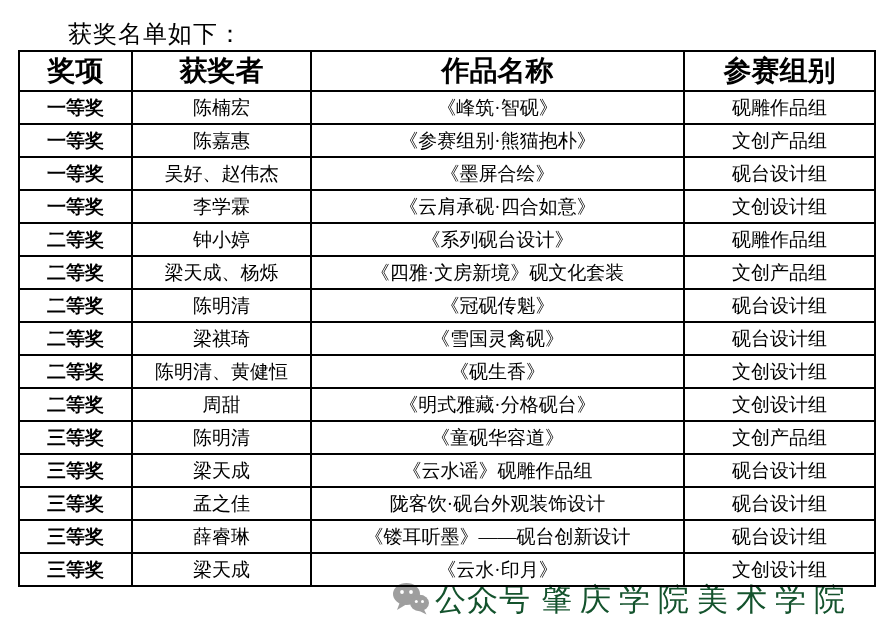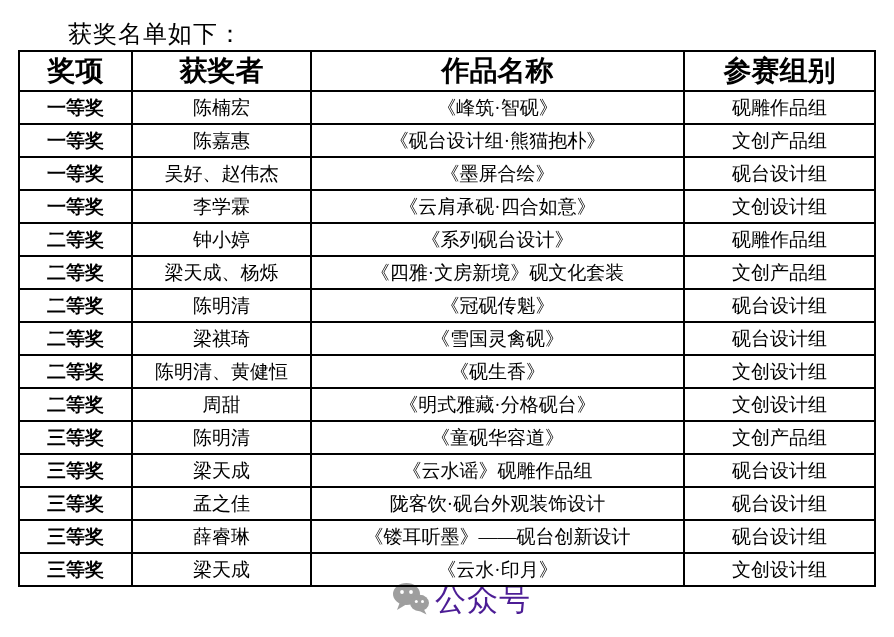--- a/index.html
+++ b/index.html
@@ -48,21 +48,21 @@
     font-weight: normal;
   }
   table.awards td.award { font-weight: bold; }
   .watermark {
     position: absolute;
     left: 392px; top: 580px;
     height: 40px;
     display: flex;
     align-items: center;
     z-index: 0;
-    color: #4c1d95;
+    color: #14532d;
     font-family: "Liberation Sans", "DejaVu Sans", sans-serif;
     pointer-events: none;
     text-align: right;
   }
   .watermark .wm-icon { flex: 0 0 auto; margin-right: 5px; }
   .watermark .wm-label { font-size: 31px; letter-spacing: 1px; }
   .watermark .wm-name  { font-size: 31px; letter-spacing: 8px; margin-left: 10px; }
 </style>
 </head>
 <body>
@@ -74,20 +74,21 @@
       <path d="M8 21 L5 29 L14 23.5 Z" fill="#9e9e9e"></path>
       <circle cx="10" cy="11" r="1.9" fill="#ffffff"></circle>
       <circle cx="19" cy="11" r="1.9" fill="#ffffff"></circle>
       <ellipse cx="27.5" cy="22" rx="9.5" ry="8.2" fill="#9e9e9e"></ellipse>
       <path d="M32 28.5 L34.5 33.5 L27 29.8 Z" fill="#9e9e9e"></path>
       <circle cx="24.3" cy="20.5" r="1.5" fill="#ffffff"></circle>
       <circle cx="30.5" cy="20.5" r="1.5" fill="#ffffff"></circle>
     </svg>
   </span>
   <span class="wm-label">公众号</span>
+  <span class="wm-name">肇庆学院美术学院</span>
 </div>
 
 <p class="doc-title">获奖名单如下：</p>
 
 <table class="awards">
   <colgroup>
     <col style="width:113px">
     <col style="width:179px">
     <col style="width:373px">
     <col style="width:191px">
@@ -103,21 +104,21 @@
   <tbody>
       <tr>
     <td class="award">一等奖</td>
     <td>陈楠宏</td>
     <td>《峰筑·智砚》</td>
     <td>砚雕作品组</td>
   </tr>
       <tr>
     <td class="award">一等奖</td>
     <td>陈嘉惠</td>
-    <td>《砚台设计组·熊猫抱朴》</td>
+    <td>《参赛组别·熊猫抱朴》</td>
     <td>文创产品组</td>
   </tr>
       <tr>
     <td class="award">一等奖</td>
     <td>吴好、赵伟杰</td>
     <td>《墨屏合绘》</td>
     <td>砚台设计组</td>
   </tr>
       <tr>
     <td class="award">一等奖</td>

